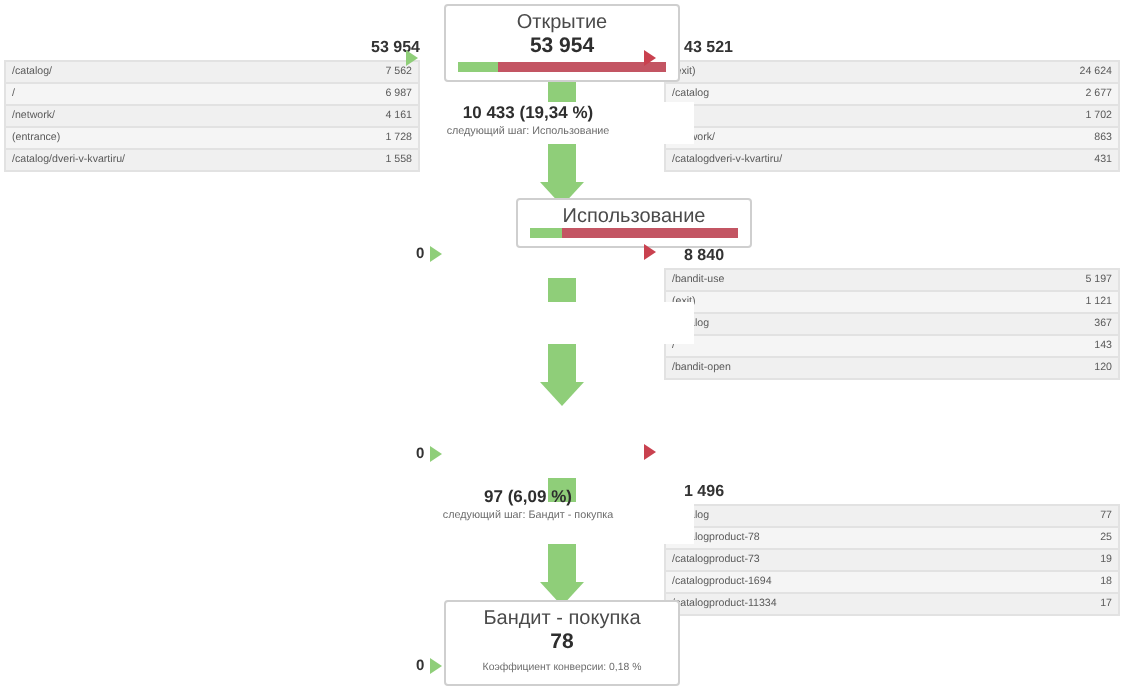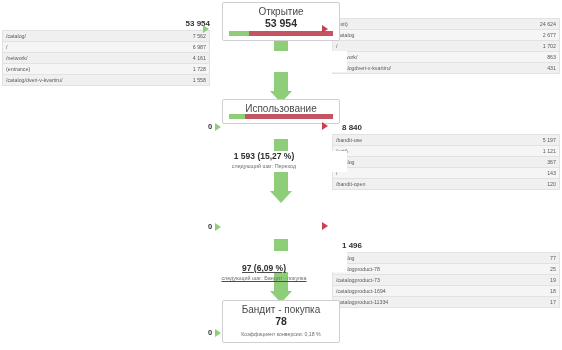--- a/index.html
+++ b/index.html
@@ -200,20 +200,21 @@
       </tr>
       <tr>
         <td class="k">/catalog/dveri-v-kvartiru/</td>
         <td class="v">1 558</td>
       </tr>
     </tbody>
   </table>
 </div>
 
 <div class="side-block right" style="top:18px;">
+  <div class="side-total">43 521</div>
   <table class="side-table" style="position:relative;">
     <tbody>
       <tr>
         <td class="k">(exit)</td>
         <td class="v">24 624</td>
       </tr>
       <tr>
         <td class="k">/catalog</td>
         <td class="v">2 677</td>
       </tr>
@@ -288,57 +289,57 @@
     </tbody>
   </table>
 </div>
 
 <div class="funnel">
 
   <div class="connector" style="top:37px;height:66px;">
     <div class="conn-shaft" style="height:54px;"></div>
     <div class="conn-head" style="top:54px;"></div>
     <div class="caption-bg" style="top:14px;height:21px;"></div>
+    <div class="conn-caption" style="top:14px;">
+      <div class="conn-main">10 433 (19,34 %)</div>
+      <div class="conn-sub">следующий шаг: Использование</div>
+    </div>
   </div>
 
   <div class="connector" style="top:139px;height:64px;">
     <div class="conn-shaft" style="height:52px;"></div>
     <div class="conn-head" style="top:52px;"></div>
     <div class="caption-bg" style="top:12px;height:21px;"></div>
-    <div class="conn-caption" style="top:12px;">
-      <div class="conn-main">1 593 (15,27 %)</div>
-      <div class="conn-sub">следующий шаг: Переход</div>
-    </div>
   </div>
 
   <div class="connector" style="top:239px;height:64px;">
     <div class="conn-shaft" style="height:52px;"></div>
     <div class="conn-head" style="top:52px;"></div>
     <div class="caption-bg" style="top:12px;height:21px;"></div>
-    <div class="conn-caption" style="top:24px;text-decoration:underline;">
+    <div class="conn-caption" style="top:4px;">
       <div class="conn-main">97 (6,09 %)</div>
       <div class="conn-sub">следующий шаг: Бандит - покупка</div>
     </div>
   </div>
 
   <div class="stage" style="top:2px;">
     <div class="stage-name">Открытие</div>
     <div class="stage-value">53 954</div>
     <div class="bar">
       <div class="fill" id="fill0" style="width: 19.34%;"></div>
     </div>
   </div>
   <div class="marker" style="left:203px; top:25px;">
     <span class="tri-green"></span>
   </div>
   <div class="marker" style="left:322px; top:25px;">
     <span class="tri-red"></span>
   </div>
 
-  <div class="stage" style="top:99px;">
+  <div class="stage" style="top:99px;margin-left:36px;">
     <div class="stage-name">Использование</div>
     <div class="bar">
       <div class="fill" id="fill1" style="width: 15.27%;"></div>
     </div>
   </div>
   <div class="marker" style="left:208px; top:122px;">
     <span class="zero-label">0</span>
     <span class="tri-green"></span>
   </div>
   <div class="marker" style="left:322px; top:122px;">

